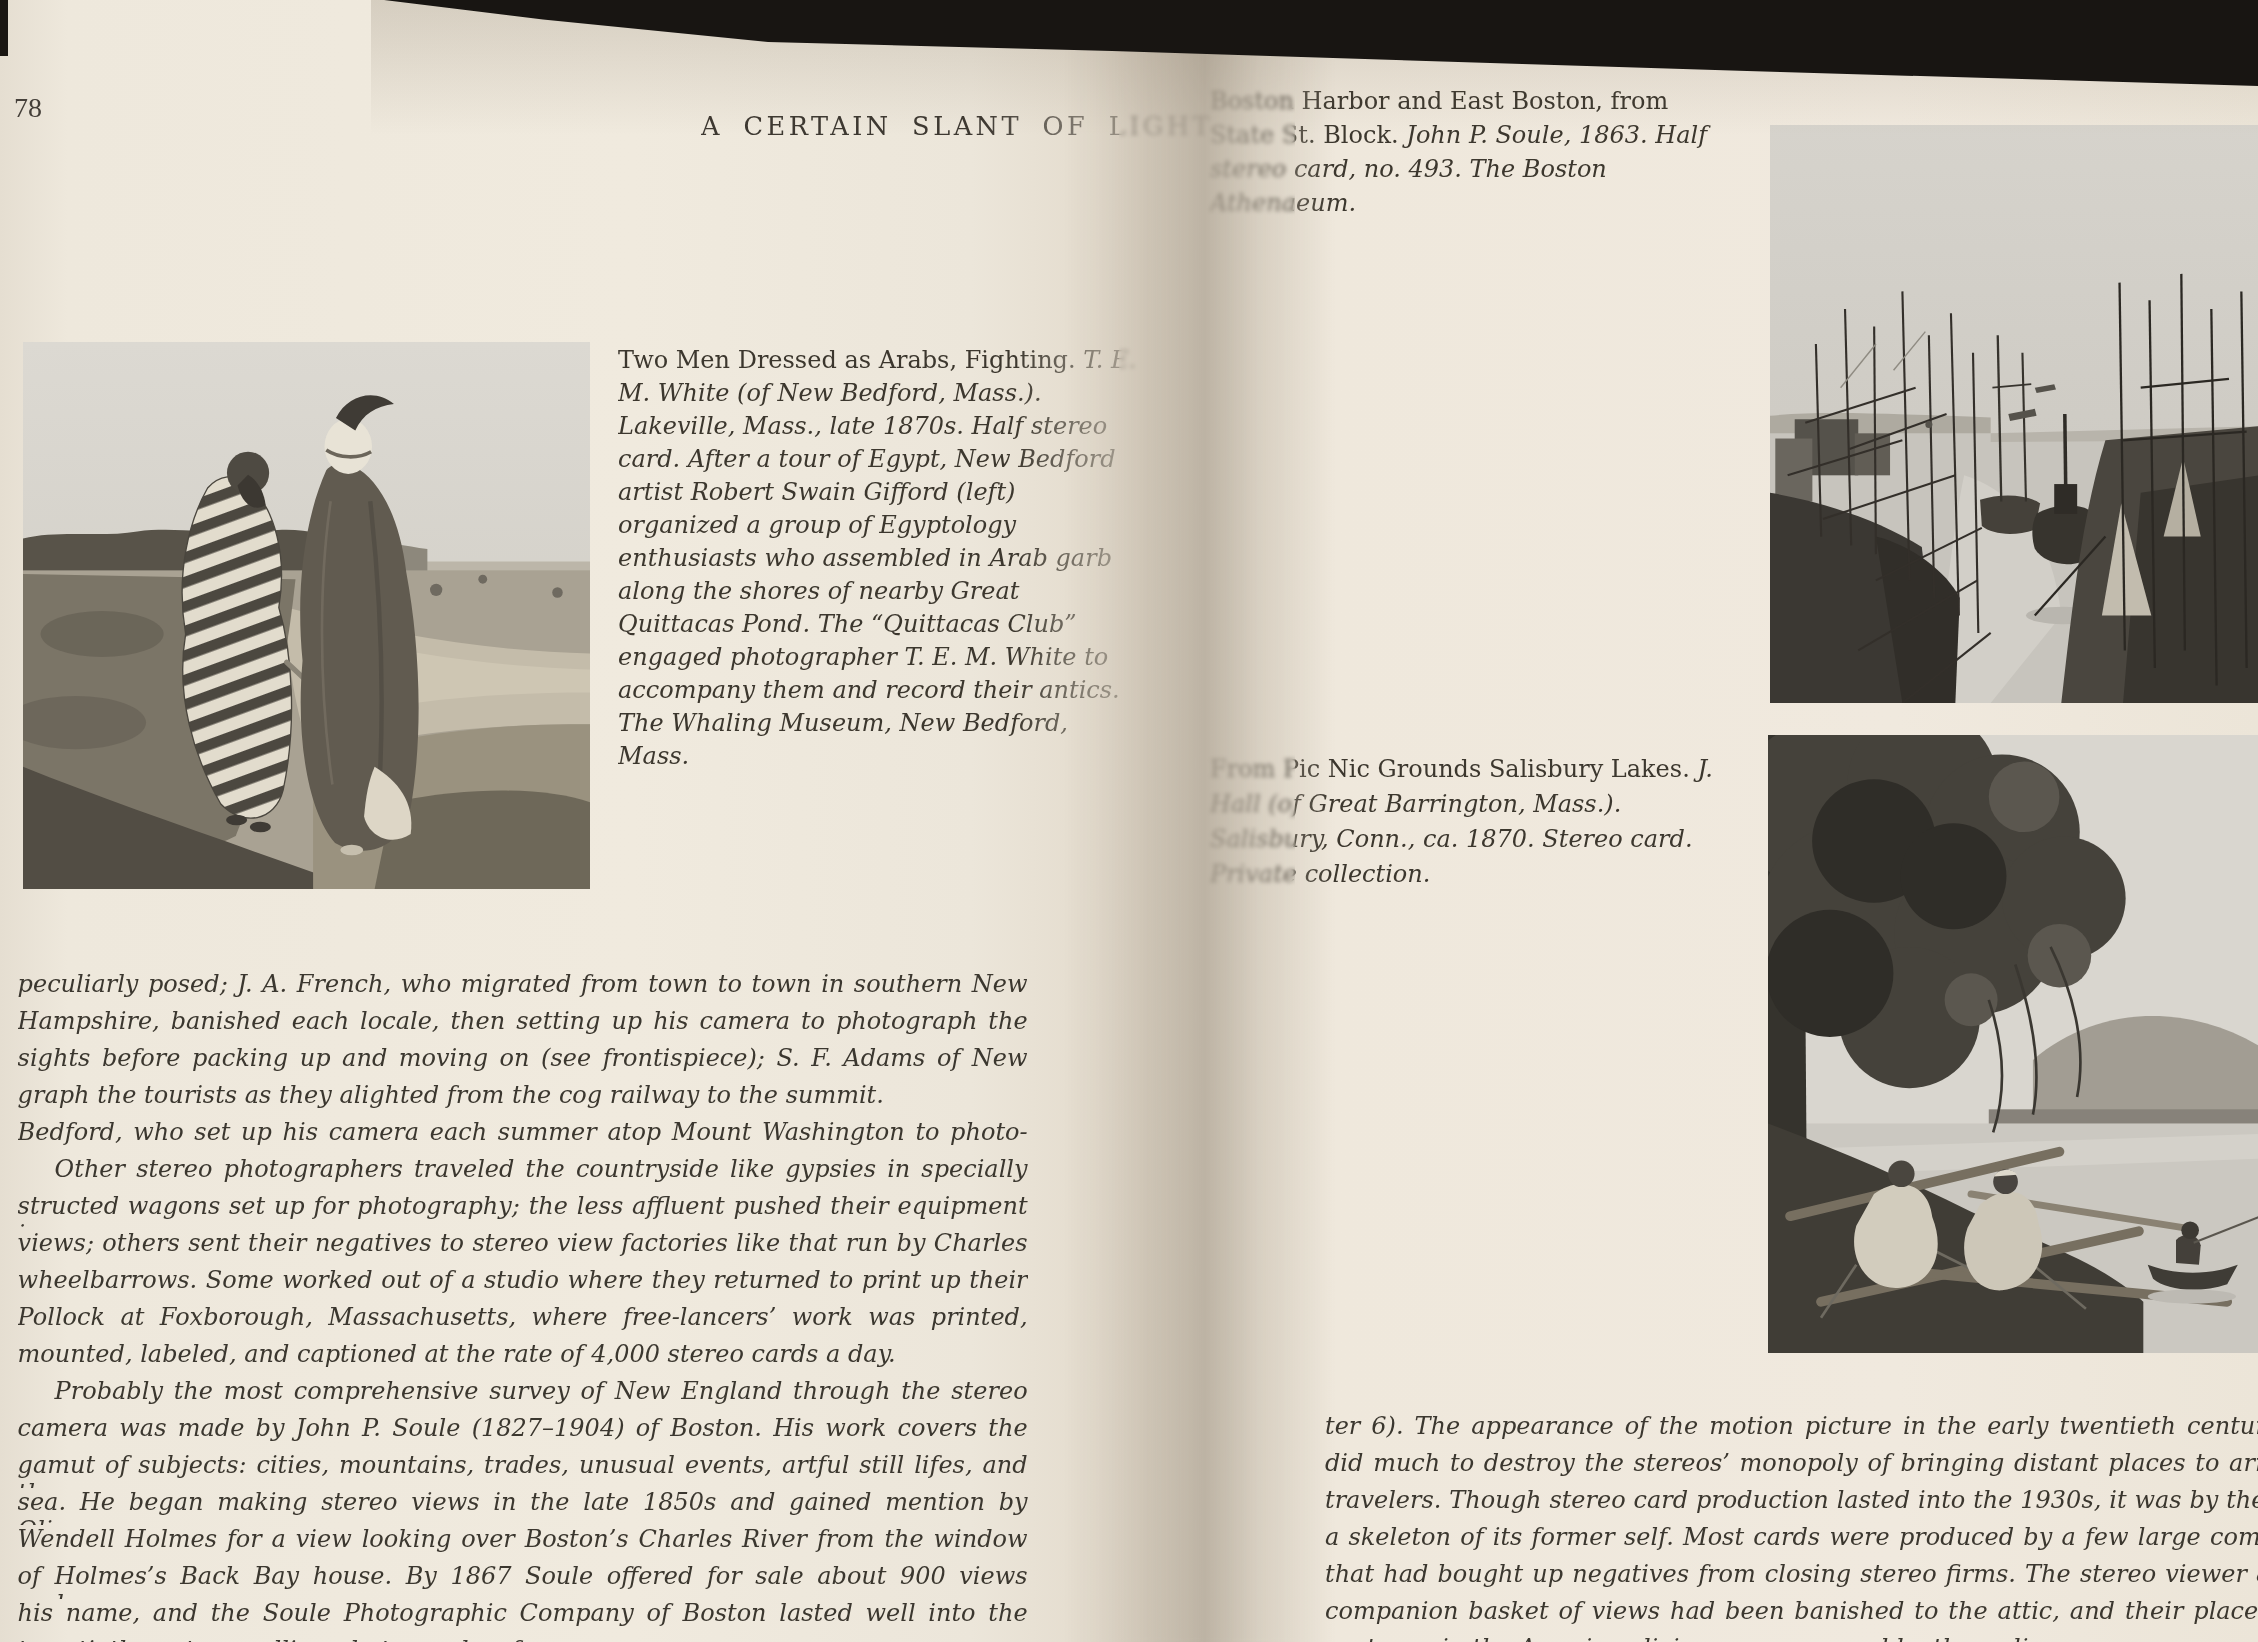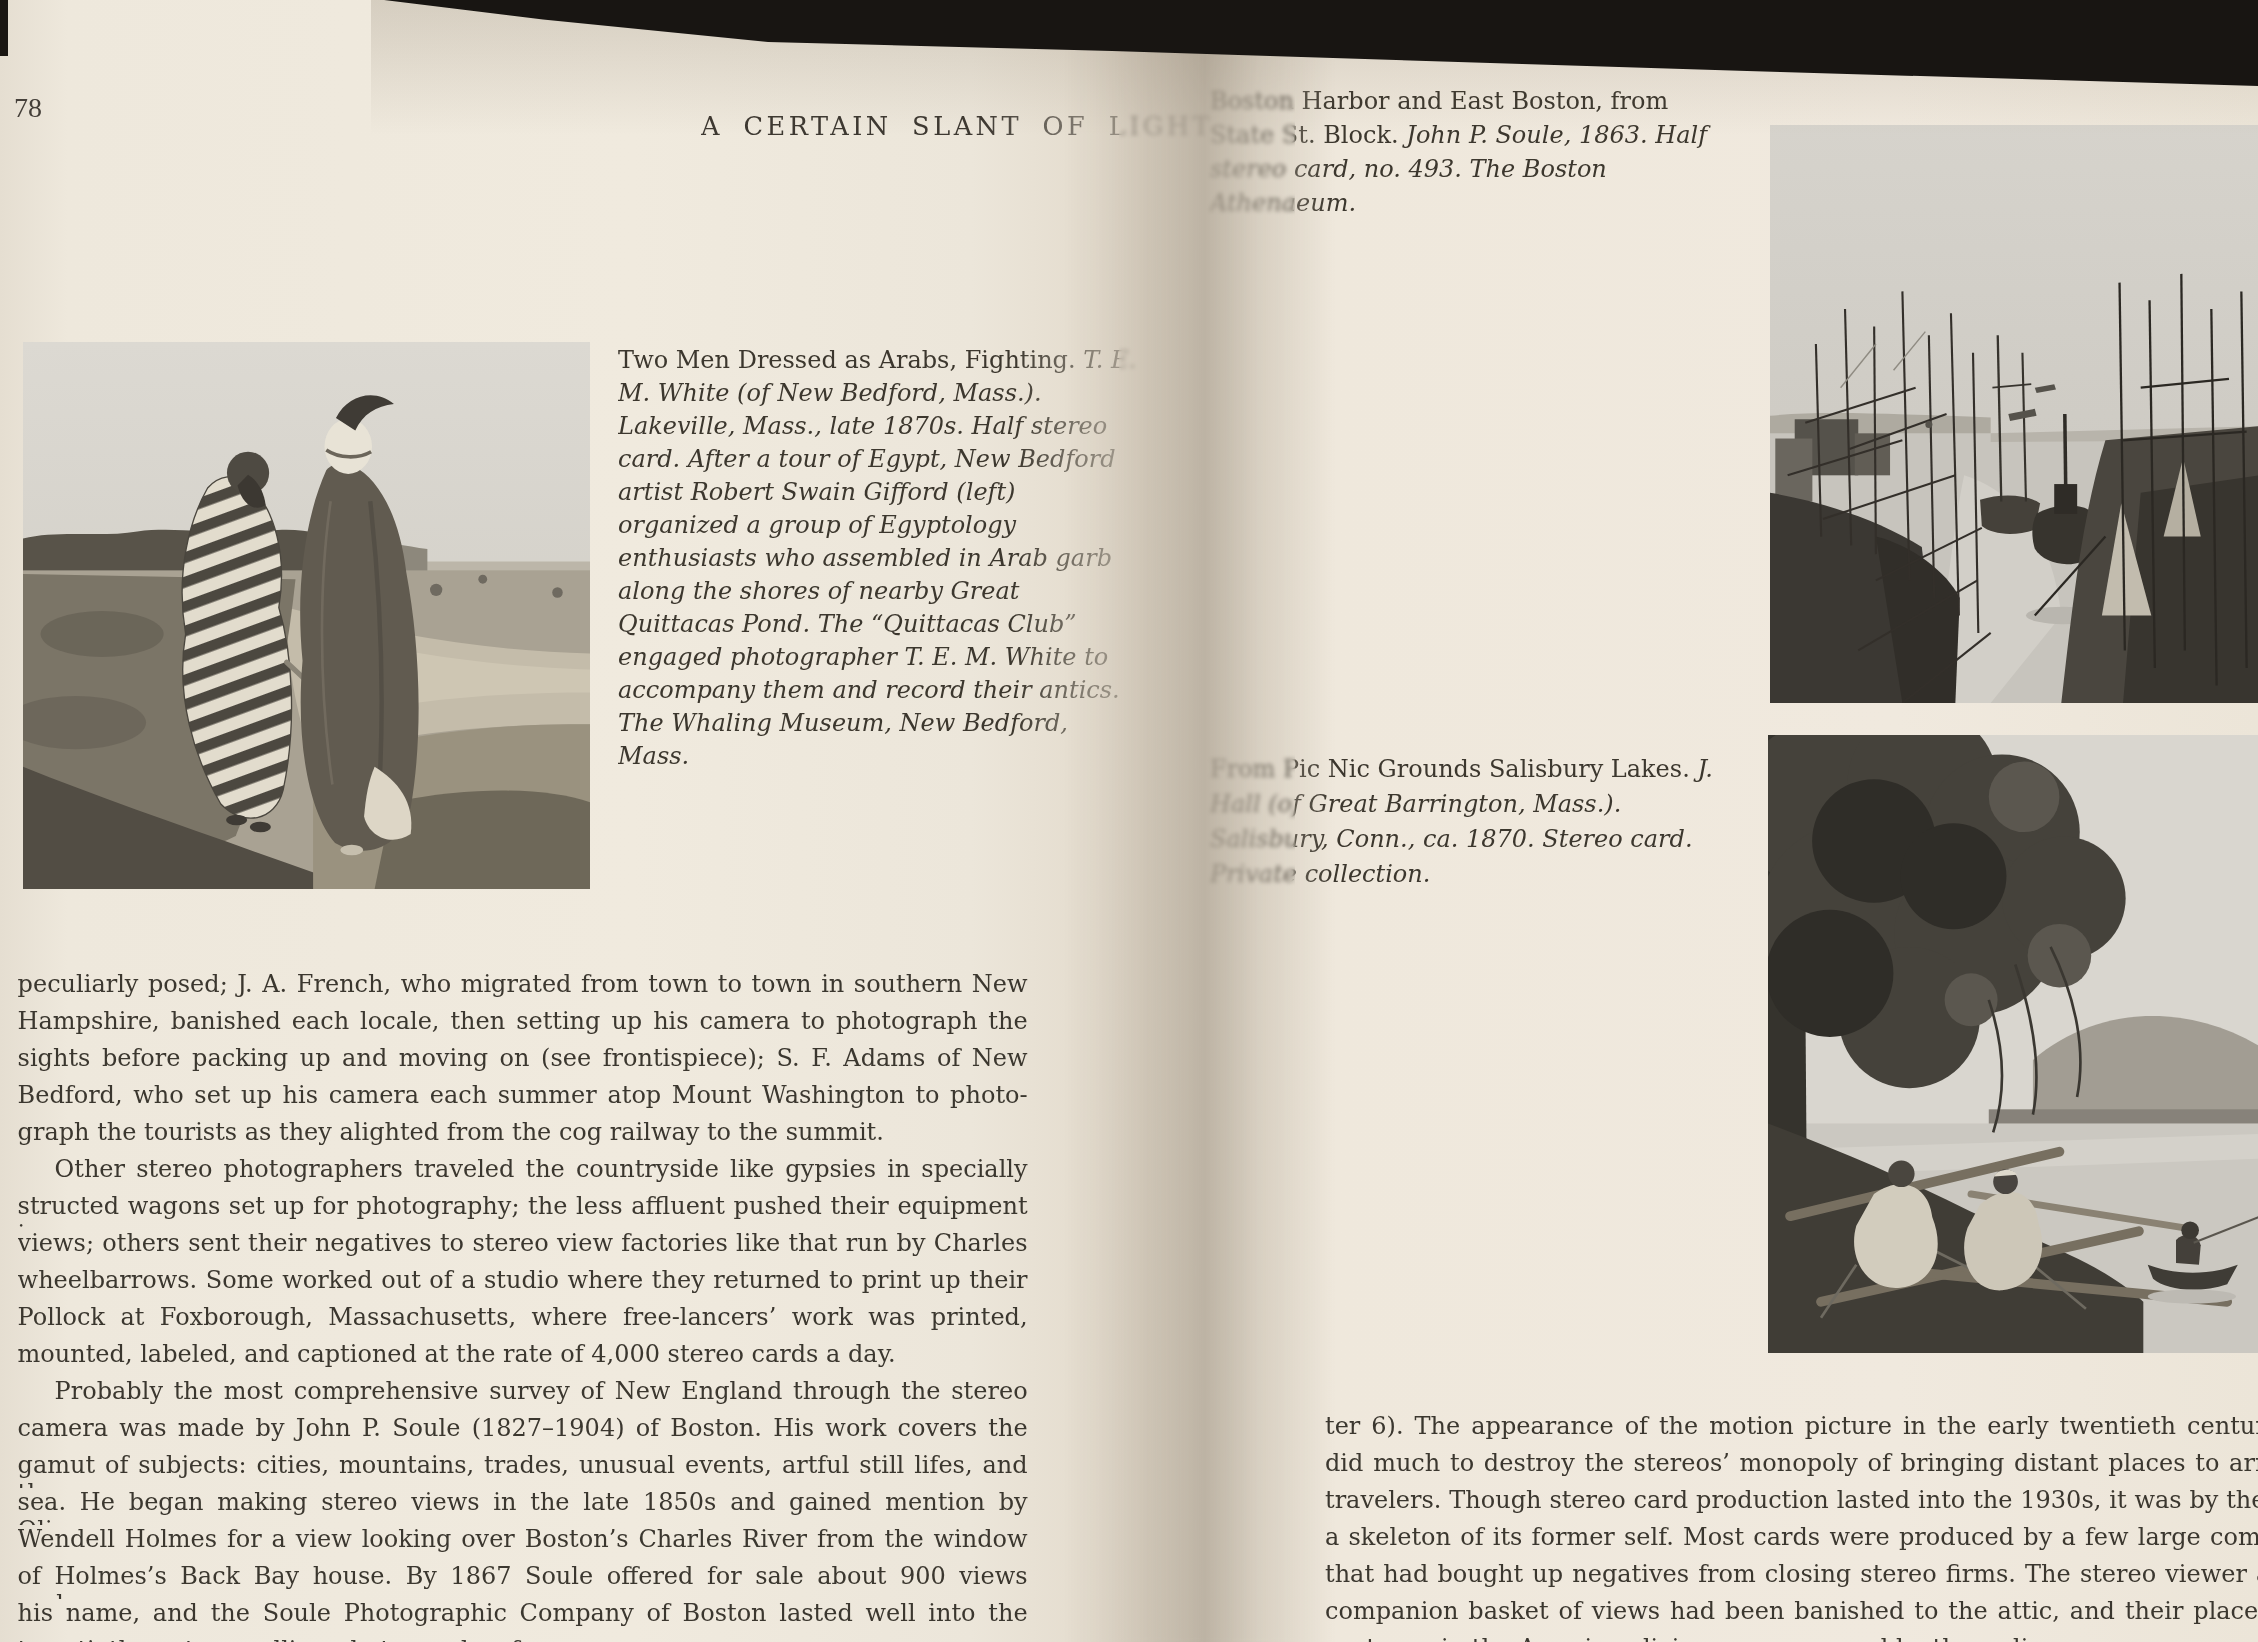--- a/index.html
+++ b/index.html
@@ -37,21 +37,21 @@
   .cap-harbor{left:1210px;top:84px;width:507px;line-height:34px;}
   .cap-picnic{left:1210px;top:752px;width:507px;line-height:35px;}
   .cap-harbor,.cap-picnic{
     -webkit-mask-image:linear-gradient(90deg,rgba(0,0,0,0.30) 0,#000 24%);
     mask-image:linear-gradient(90deg,rgba(0,0,0,0.30) 0,#000 24%);}
   .cap-roman{font-style:normal;margin-right:0.32em;}
   .cap-ital{font-style:italic;}
   .body{position:absolute;font-size:24px;}
   .body-left{left:17.6px;top:970px;width:1010px;}
   .body-right{left:1325px;top:1412px;width:1015px;}
-  .bl{height:37px;overflow:hidden;text-align:justify;text-align-last:justify;white-space:normal;}
+  .bl{height:37px;overflow:hidden;text-align:justify;text-align-last:justify;white-space:normal;font-style:italic;}
   .bl.last{text-align-last:left;}
   .bl.ind{text-indent:37px;}
 </style>
 </head>
 <body>
 
 <div class="spread">
 
   <div class="top-shade"></div>
   <div class="gutter-blur"></div>
@@ -110,22 +110,22 @@
     </figure>
 
     <div class="caption cap-left">
       <span class="cap-roman">Two Men Dressed as Arabs, Fighting.</span><span class="cap-ital">T. E. M. White (of New Bedford, Mass.). Lakeville, Mass., late 1870s. Half stereo card. After a tour of Egypt, New Bedford artist Robert Swain Gifford (left) organized a group of Egyptology enthusiasts who assembled in Arab garb along the shores of nearby Great Quittacas Pond. The “Quittacas Club” engaged photographer T. E. M. White to accompany them and record their antics. The Whaling Museum, New Bedford, Mass.</span>
     </div>
 
     <div class="body body-left">
       <div class="bl">peculiarly posed; J. A. French, who migrated from town to town in southern New</div>
       <div class="bl">Hampshire, banished each locale, then setting up his camera to photograph the</div>
       <div class="bl">sights before packing up and moving on (see frontispiece); S. F. Adams of New</div>
+      <div class="bl last">graph the tourists as they alighted from the cog railway to the summit.</div>
       <div class="bl">Bedford, who set up his camera each summer atop Mount Washington to photo-</div>
-      <div class="bl last">graph the tourists as they alighted from the cog railway to the summit.</div>
       <div class="bl ind">Other stereo photographers traveled the countryside like gypsies in specially con-</div>
       <div class="bl">structed wagons set up for photography; the less affluent pushed their equipment in</div>
       <div class="bl">views; others sent their negatives to stereo view factories like that run by Charles</div>
       <div class="bl">wheelbarrows. Some worked out of a studio where they returned to print up their</div>
       <div class="bl">Pollock at Foxborough, Massachusetts, where free-lancers’ work was printed,</div>
       <div class="bl last">mounted, labeled, and captioned at the rate of 4,000 stereo cards a day.</div>
       <div class="bl ind">Probably the most comprehensive survey of New England through the stereo</div>
       <div class="bl">camera was made by John P. Soule (1827–1904) of Boston. His work covers the</div>
       <div class="bl">gamut of subjects: cities, mountains, trades, unusual events, artful still lifes, and the</div>
       <div class="bl">sea. He began making stereo views in the late 1850s and gained mention by Oliver</div>

